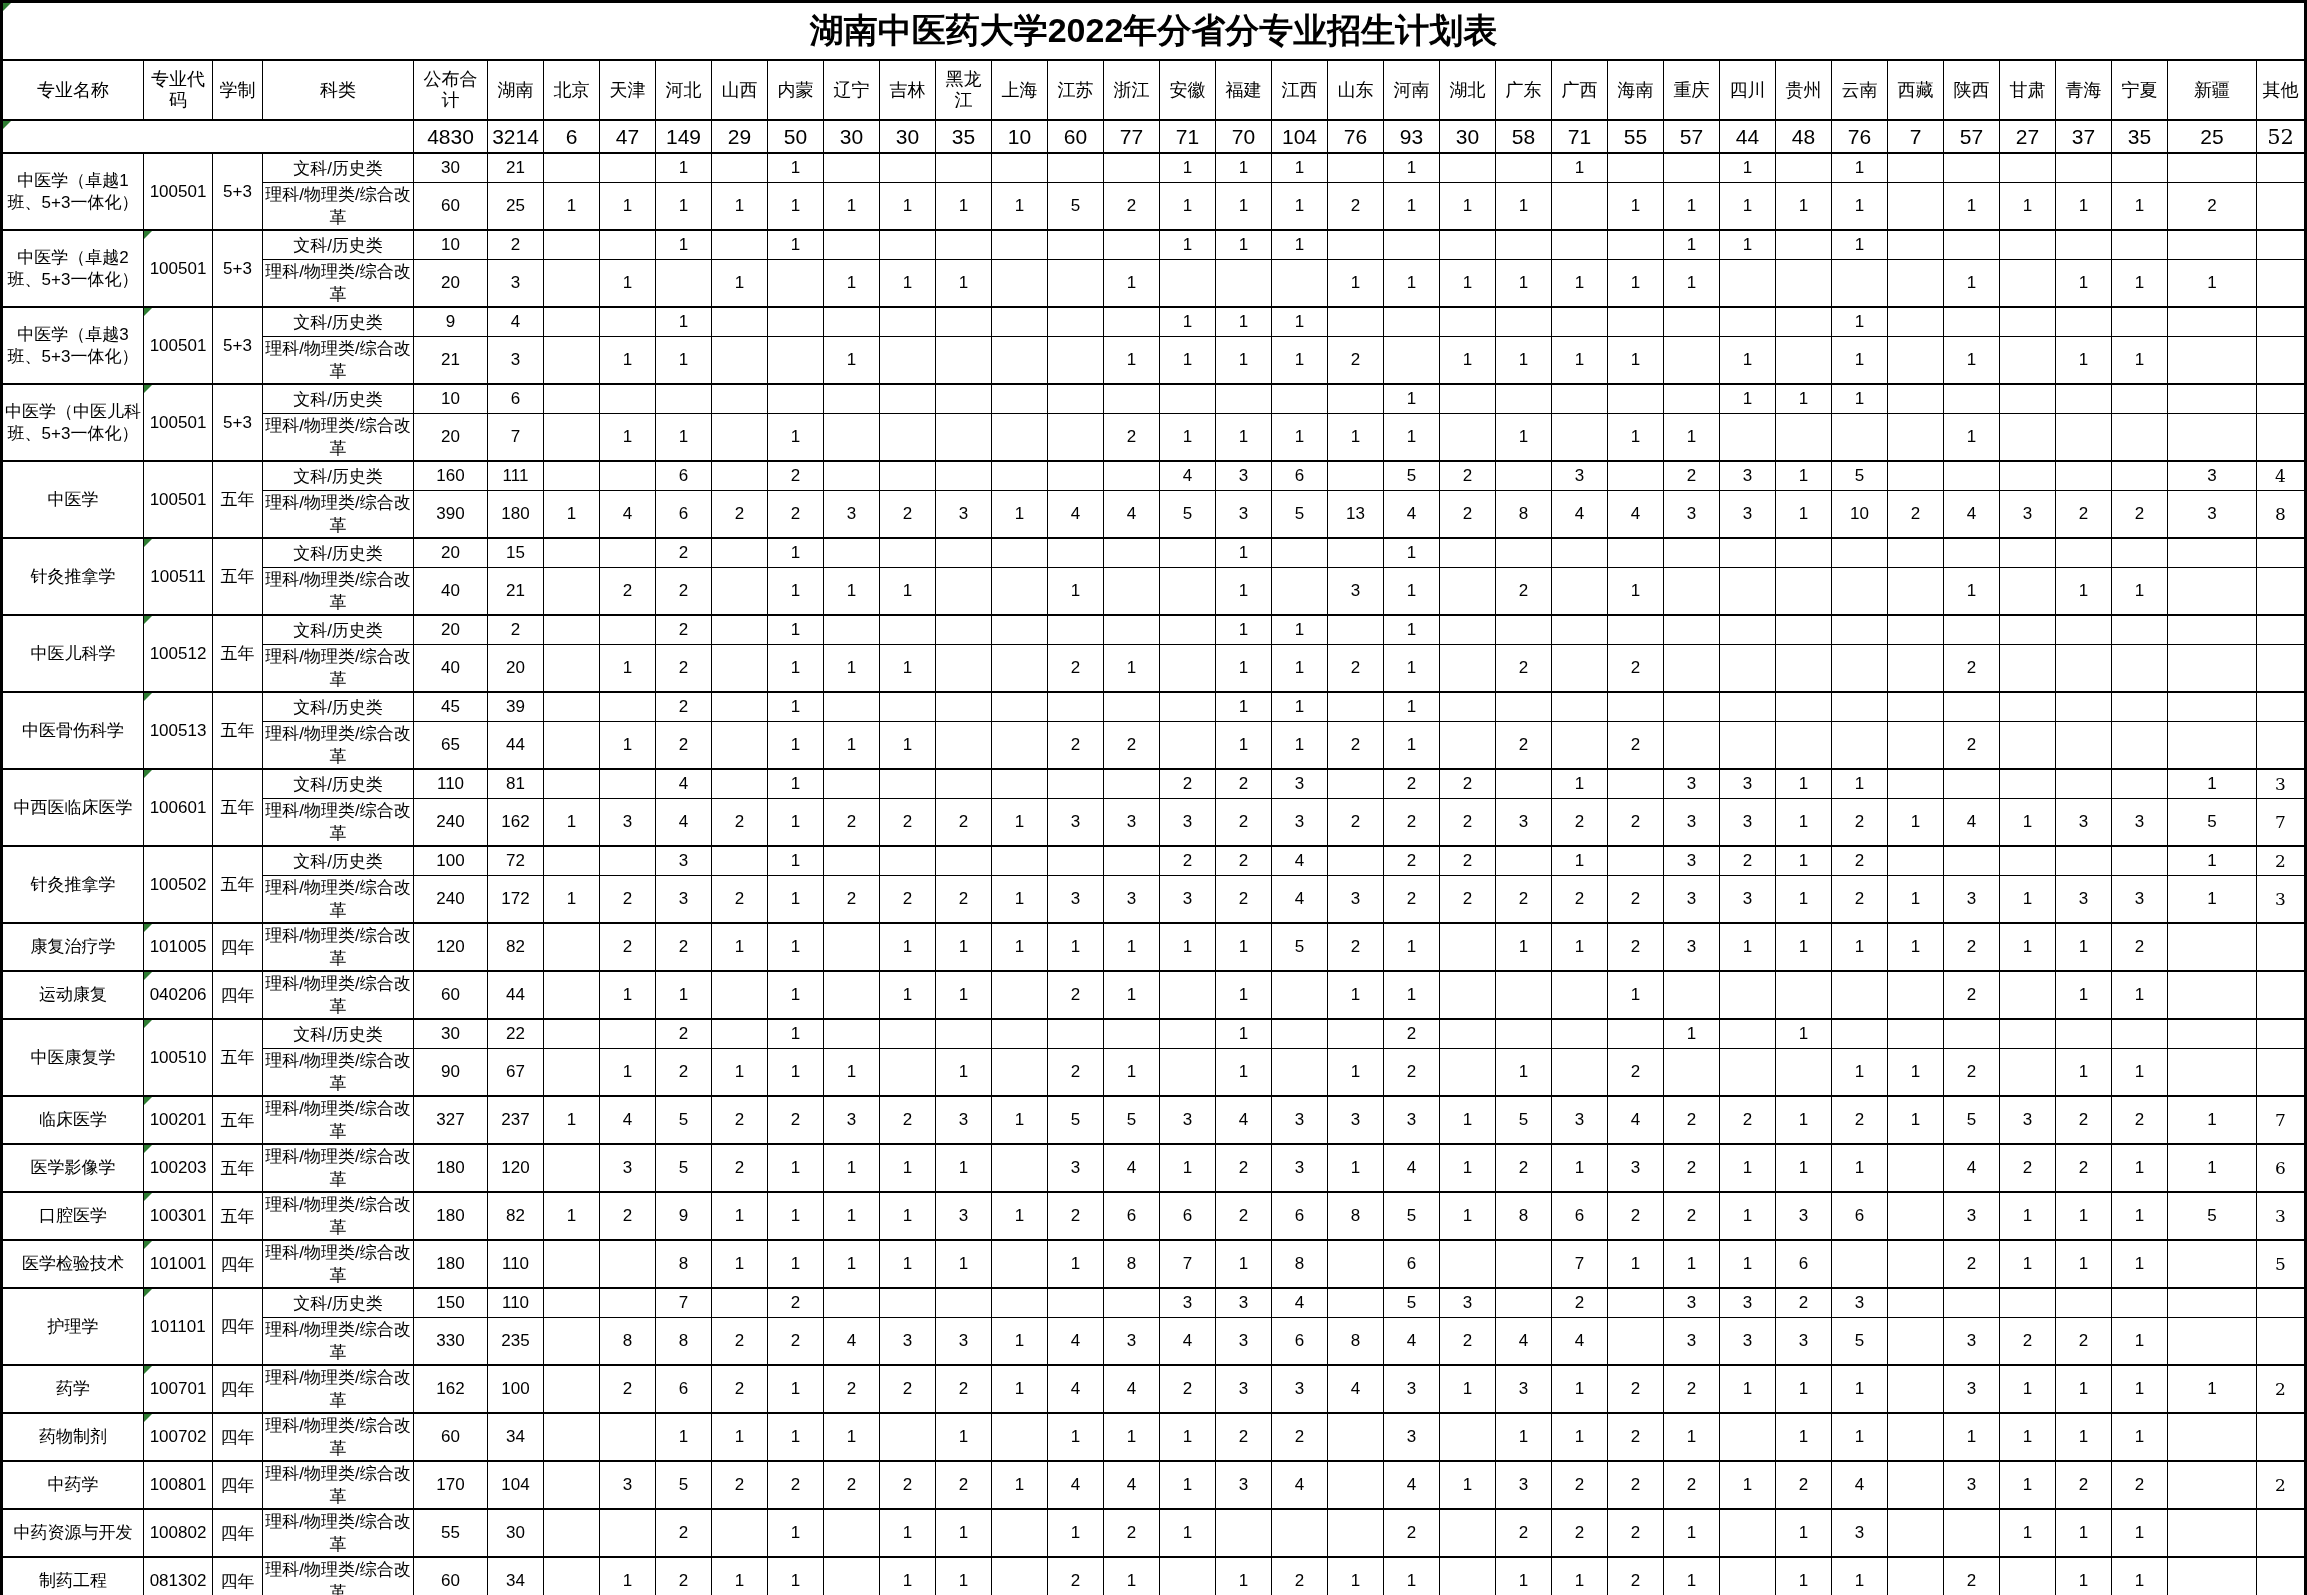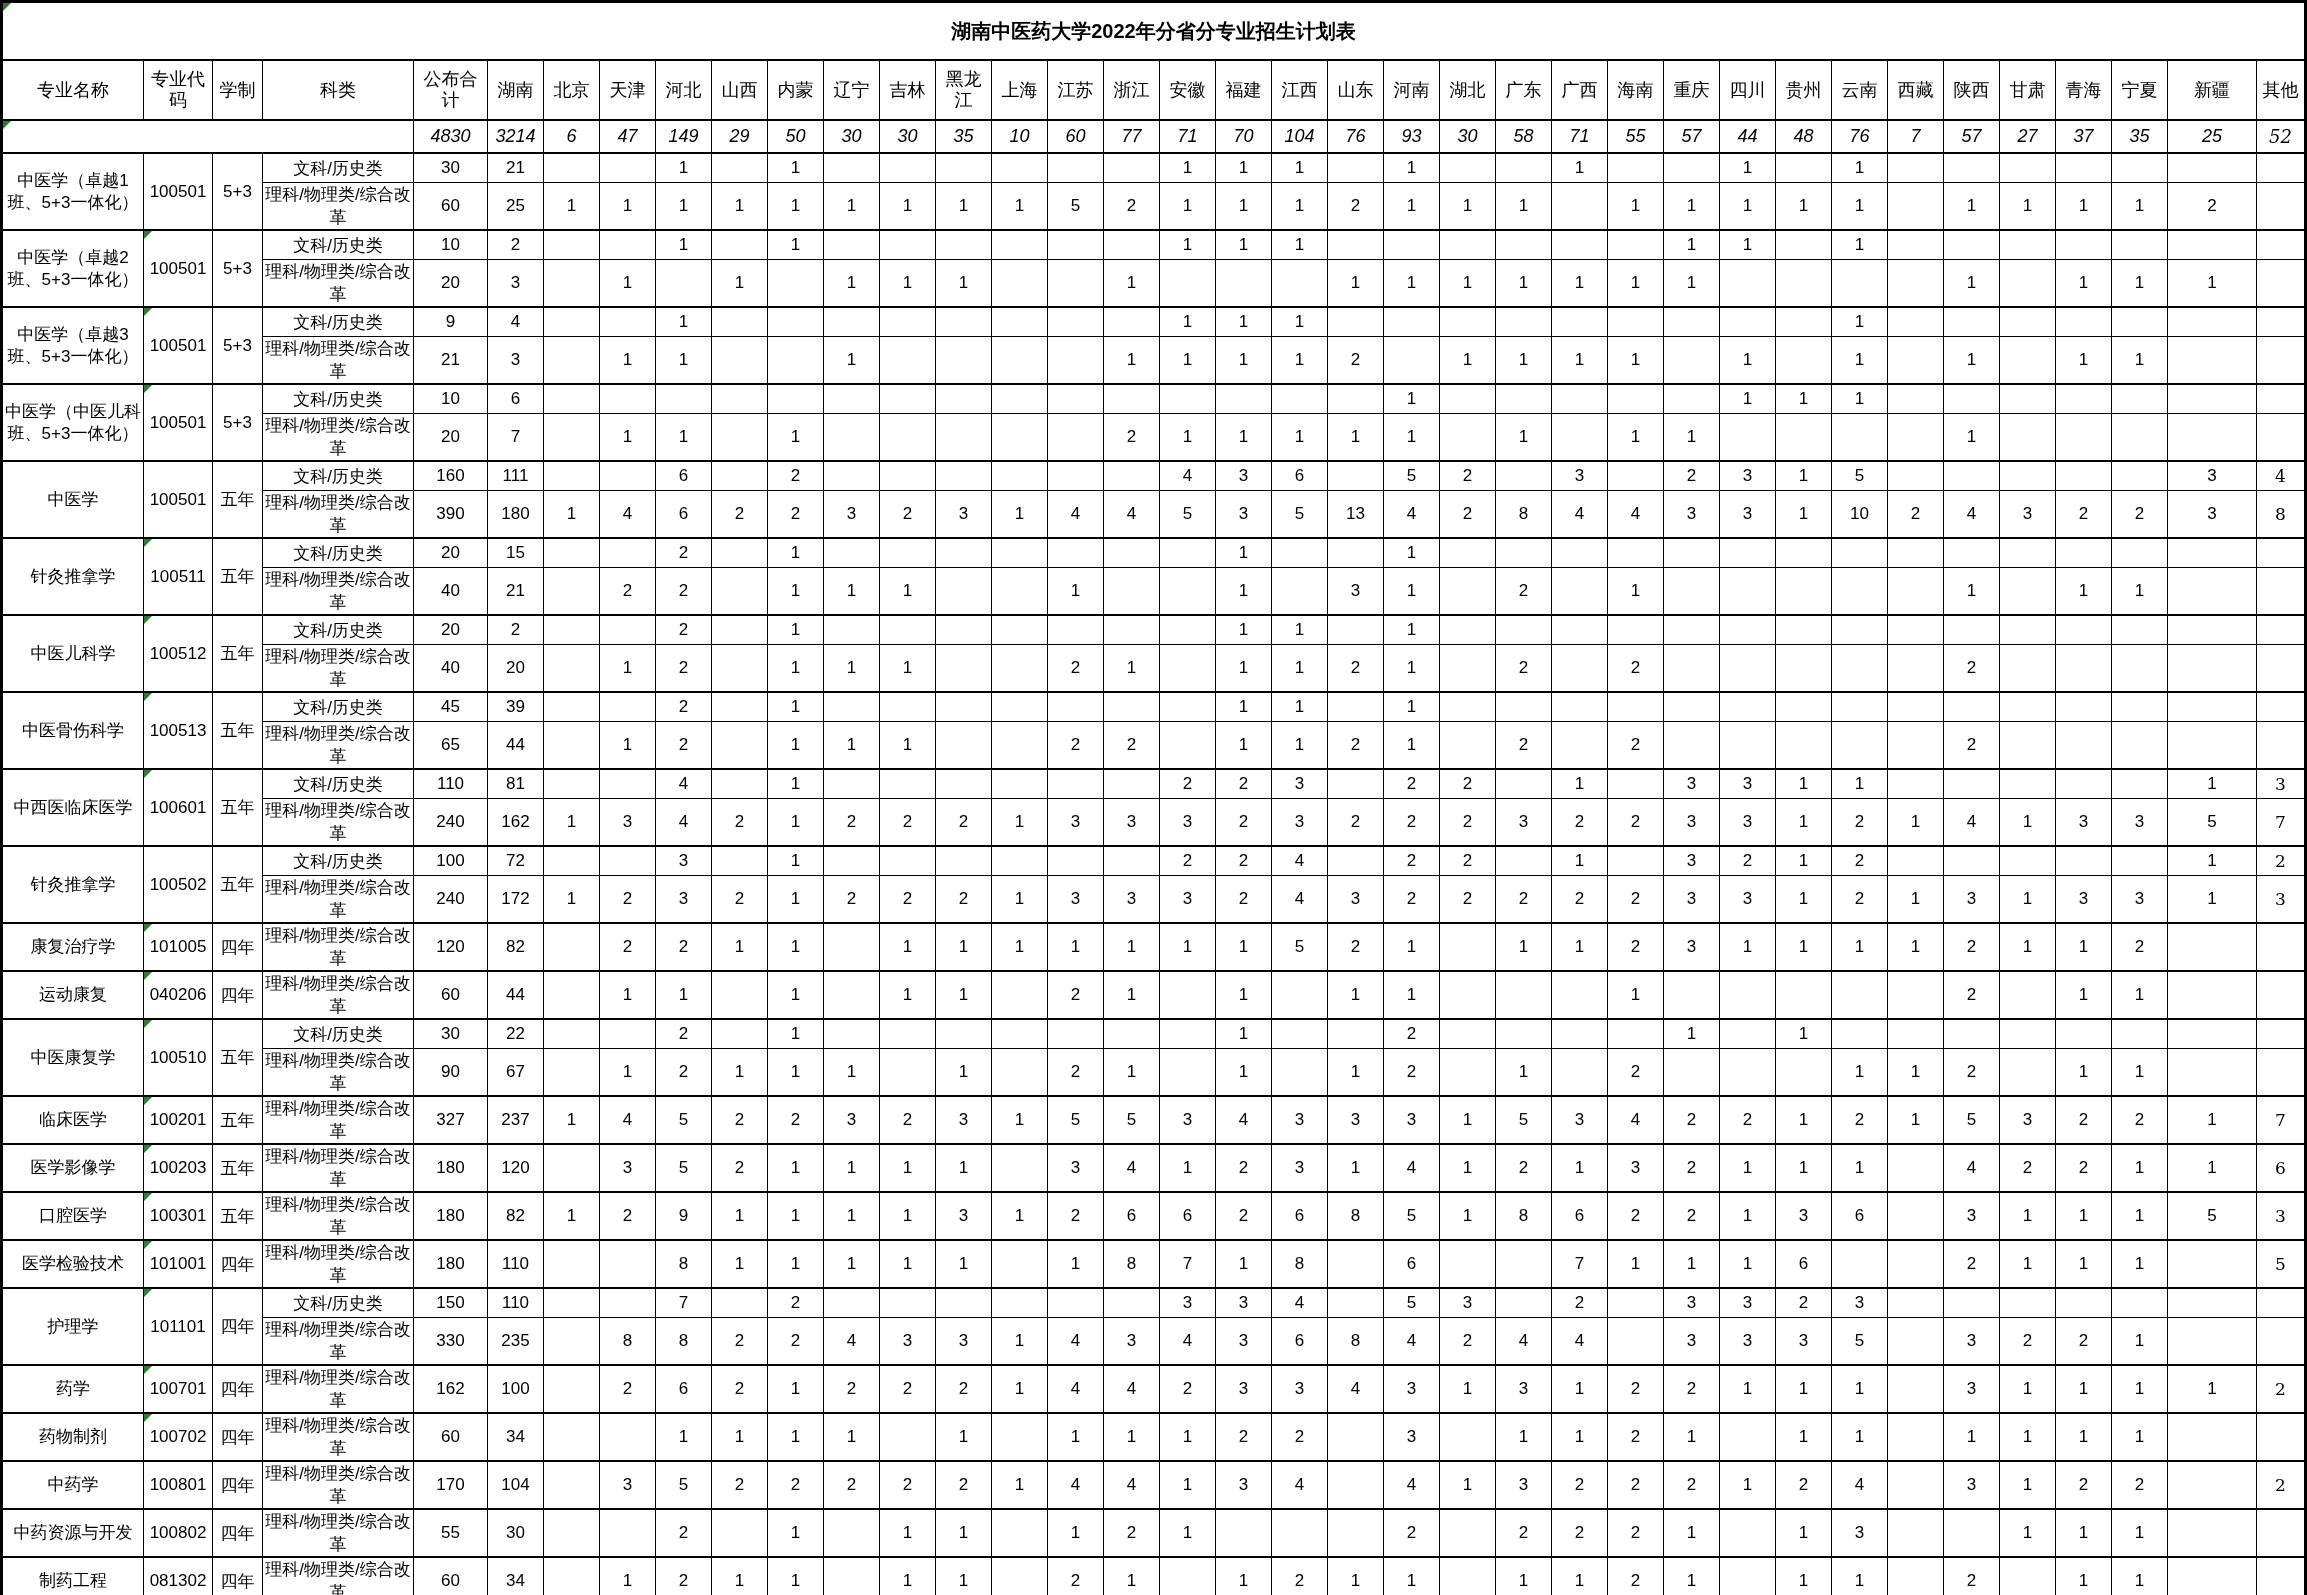--- a/index.html
+++ b/index.html
@@ -1,23 +1,23 @@
 <!DOCTYPE html>
 <html style="font-size:8px"><head>
 <meta charset="utf-8">
 <style>
   html,body{margin:0;padding:0;background:#fff;}
   body{font-family:"Liberation Sans","DejaVu Sans",sans-serif;color:#000;}
   #sheet{width:2307px;}
   table{border-collapse:collapse;table-layout:fixed;width:2307px;border:3.5px solid #000;}
   td,th{border:1px solid #000;padding:0 1px;text-align:center;vertical-align:middle;
         overflow:hidden;position:relative;font-weight:normal;}
-  tr.title-row td{height:56px;font-size:20px;font-weight:bold;border-bottom:2.5px solid #000;}
+  tr.title-row td{height:56px;font-size:34px;font-weight:bold;border-bottom:2.5px solid #000;}
   tr.head-row th{height:58px;font-size:18px;border-bottom:2.5px solid #000;white-space:normal;line-height:1.15;}
-  tr.total-row td{height:31px;font-size:18px;border-bottom:2.5px solid #000;font-style:italic;}
+  tr.total-row td{height:31px;font-size:21px;border-bottom:2.5px solid #000;}
   tr.data-row td{height:28px;font-size:17px;}
   tr.major-start td{border-top:2.5px solid #000;}
   td.name{font-size:17.6px;white-space:normal;line-height:1.25;}
   td.code{font-size:19px;}
   td.years{font-size:17.6px;}
   td.kl{font-size:14px;margin-top:20px;}
   td.other, td.other-total{font-family:"DejaVu Serif","Liberation Serif",serif;}
   .tri::before{content:'';position:absolute;top:0;left:0;width:0;height:0;
                border-top:8px solid #2e7d32;border-right:8px solid transparent;}
 </style>

